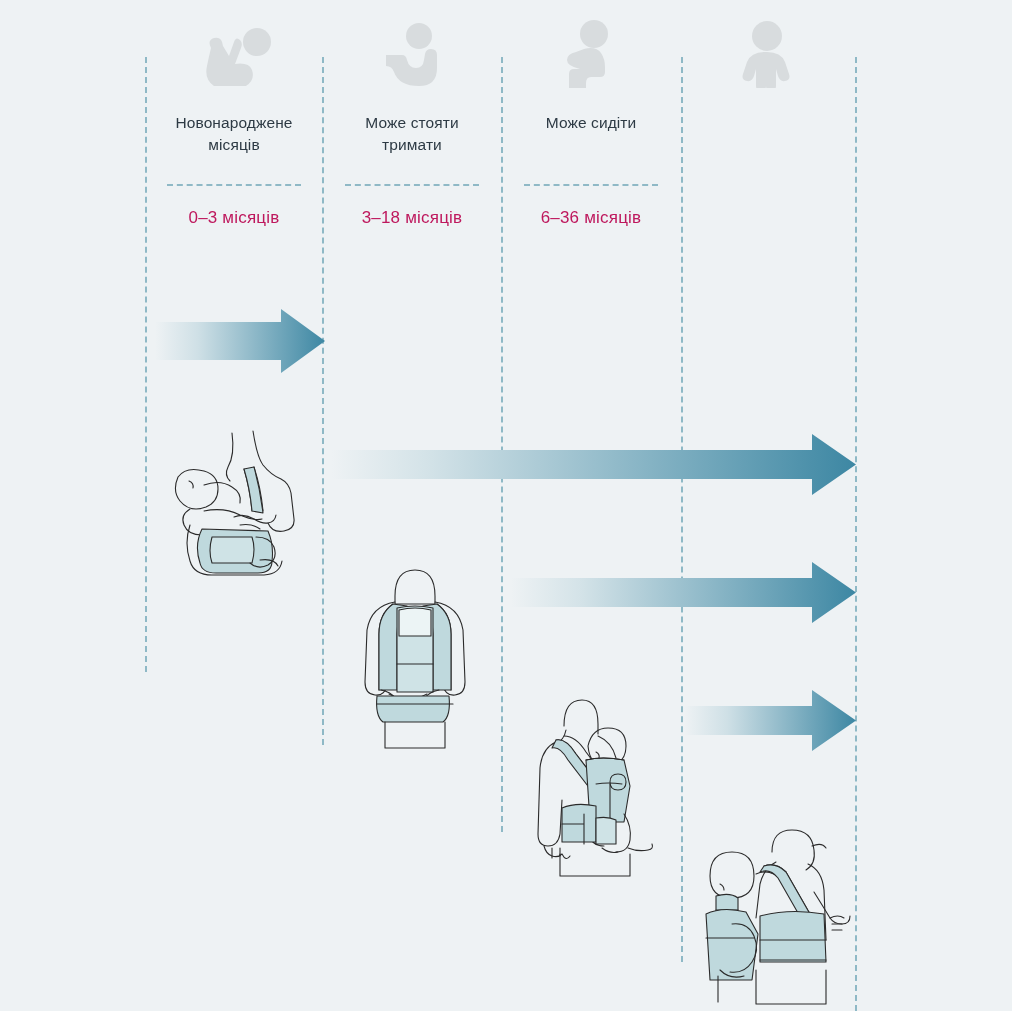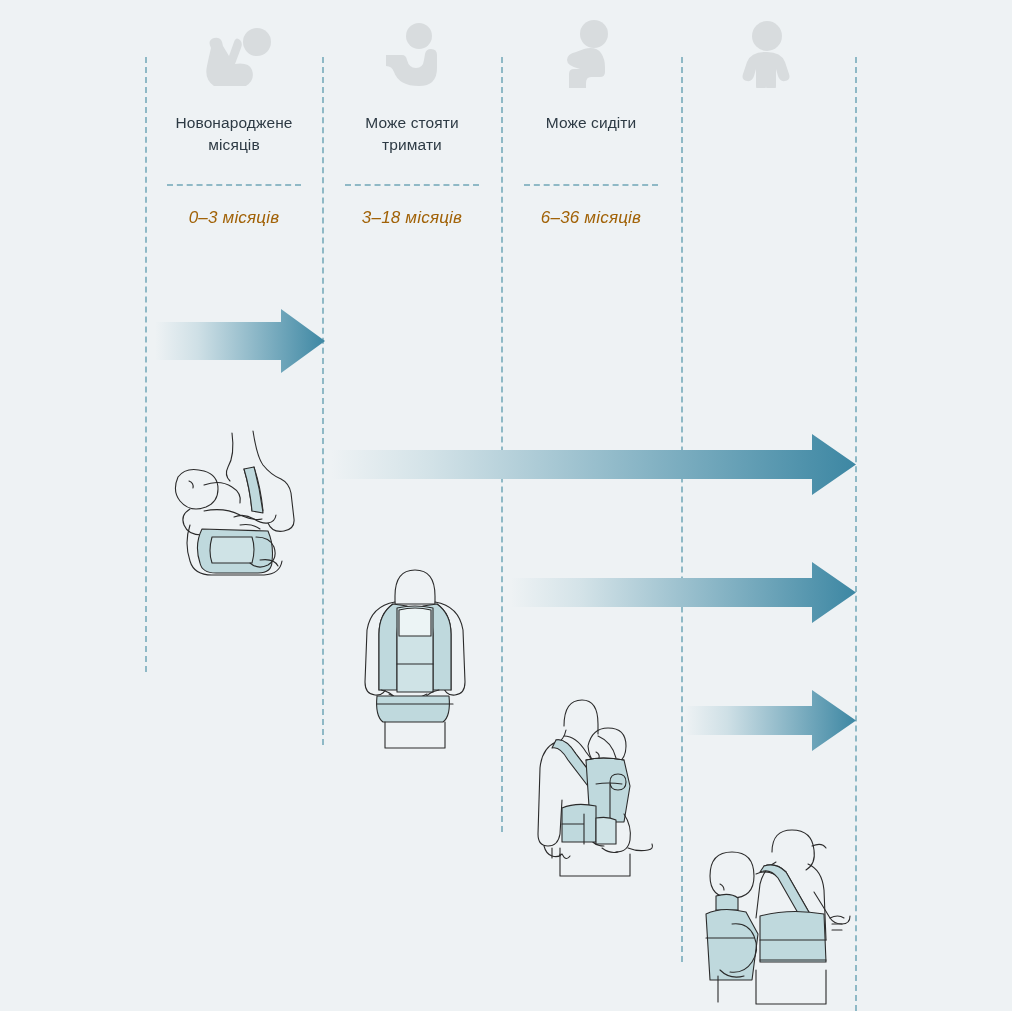--- a/index.html
+++ b/index.html
@@ -17,21 +17,21 @@
   }
   .colhead{position:absolute;text-align:center;}
   .colhead .title{
     color:#2d3a44;font-size:15.5px;line-height:22px;font-weight:400;
     letter-spacing:.1px;
   }
   .colhead .rule{
     margin:28px auto 0;height:0;border-top:2px dashed #8fb9c6;
   }
   .colhead .age{
-    margin-top:22px;color:#a16207;font-size:17px;letter-spacing:.2px;font-style:italic;
+    margin-top:22px;color:#be185d;font-size:17px;letter-spacing:.2px;
   }
   .headicon{position:absolute;}
   .illu{position:absolute;}
   svg{display:block;}
 </style>
 </head>
 <body>
 
 <div id="stage">
 

